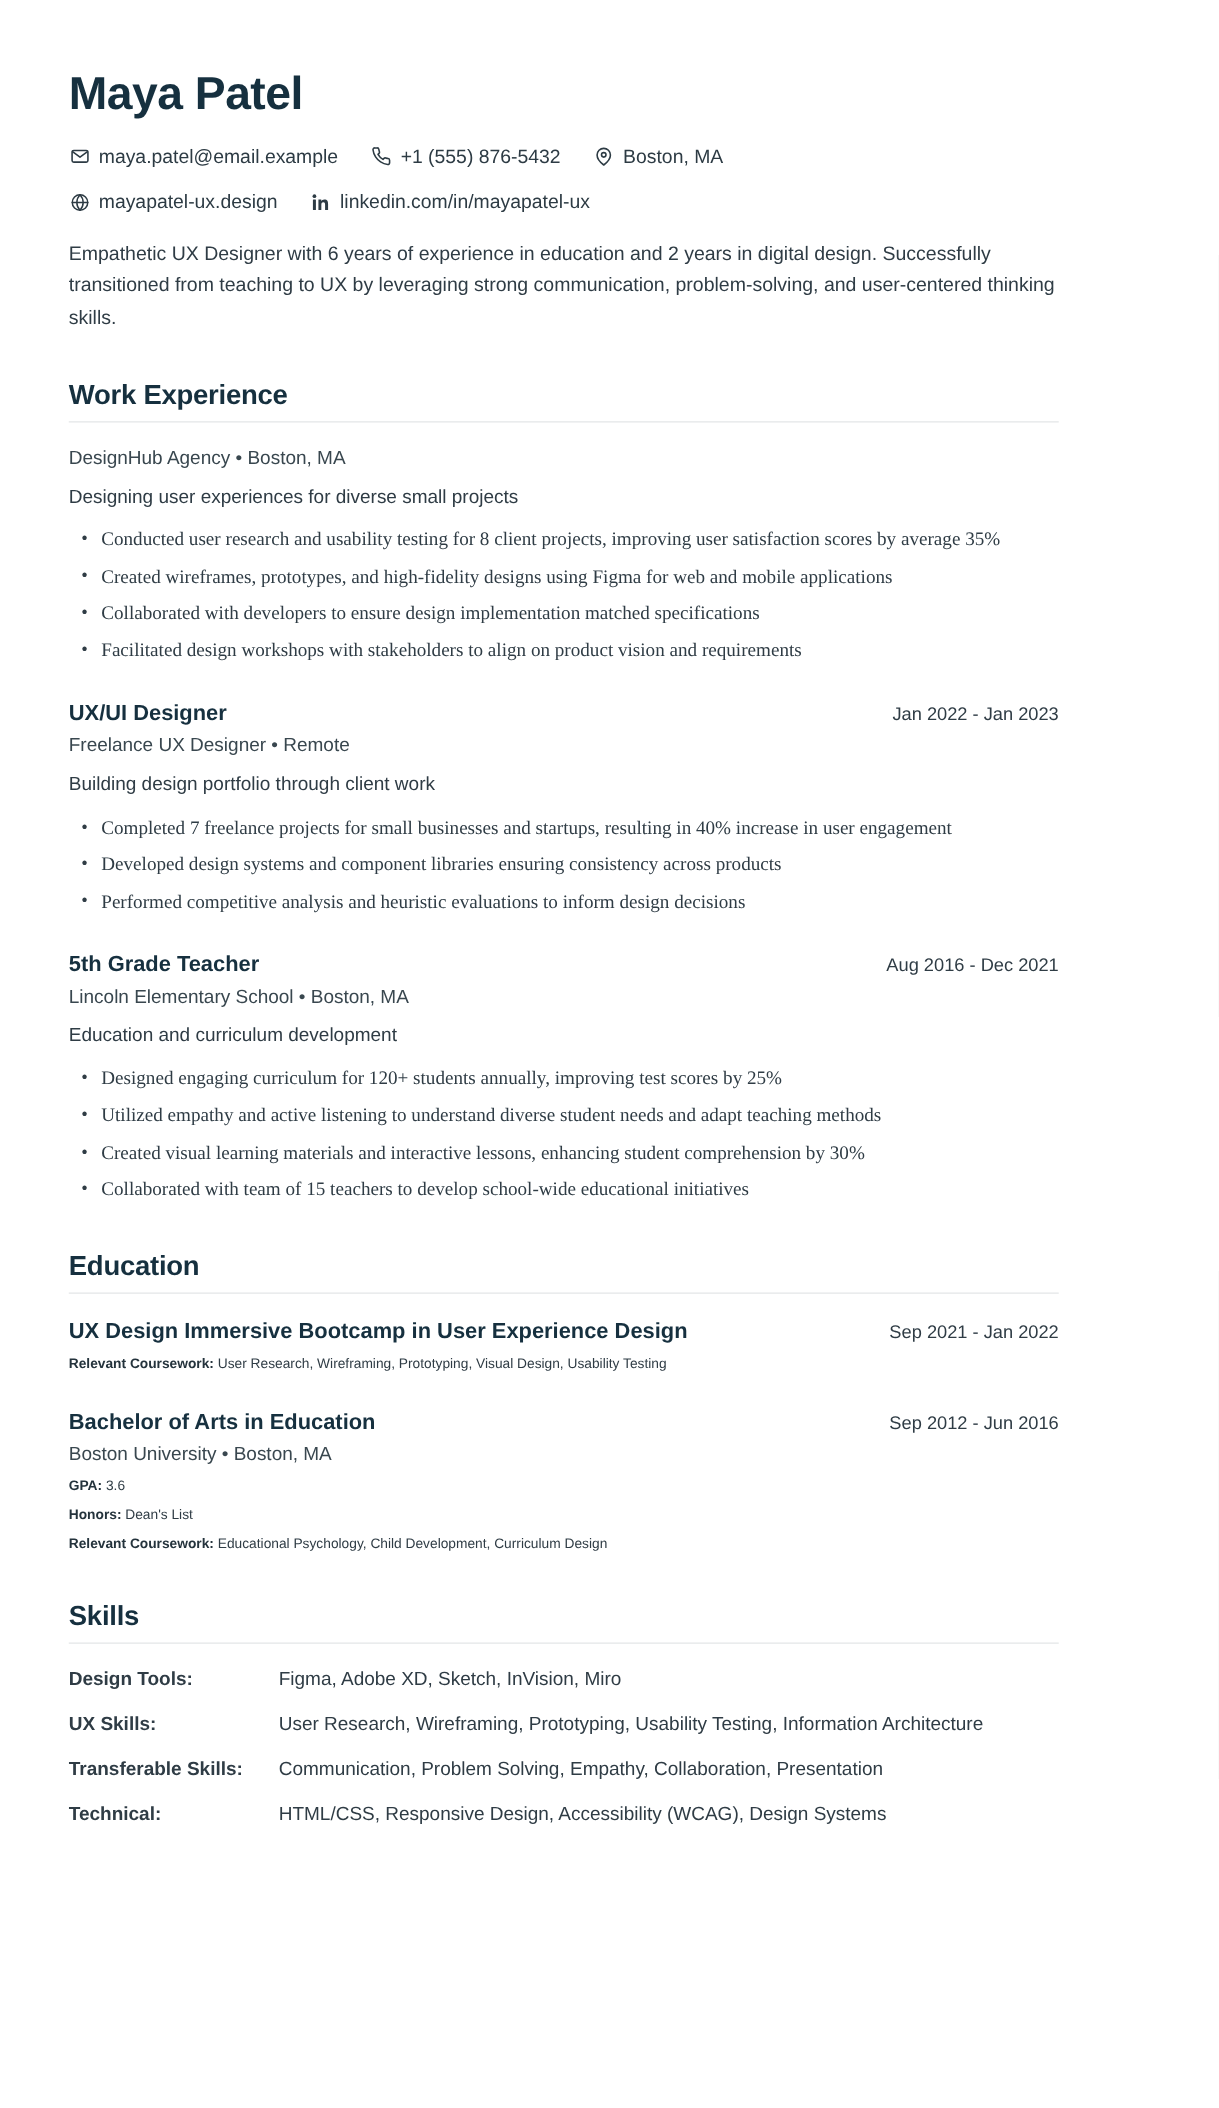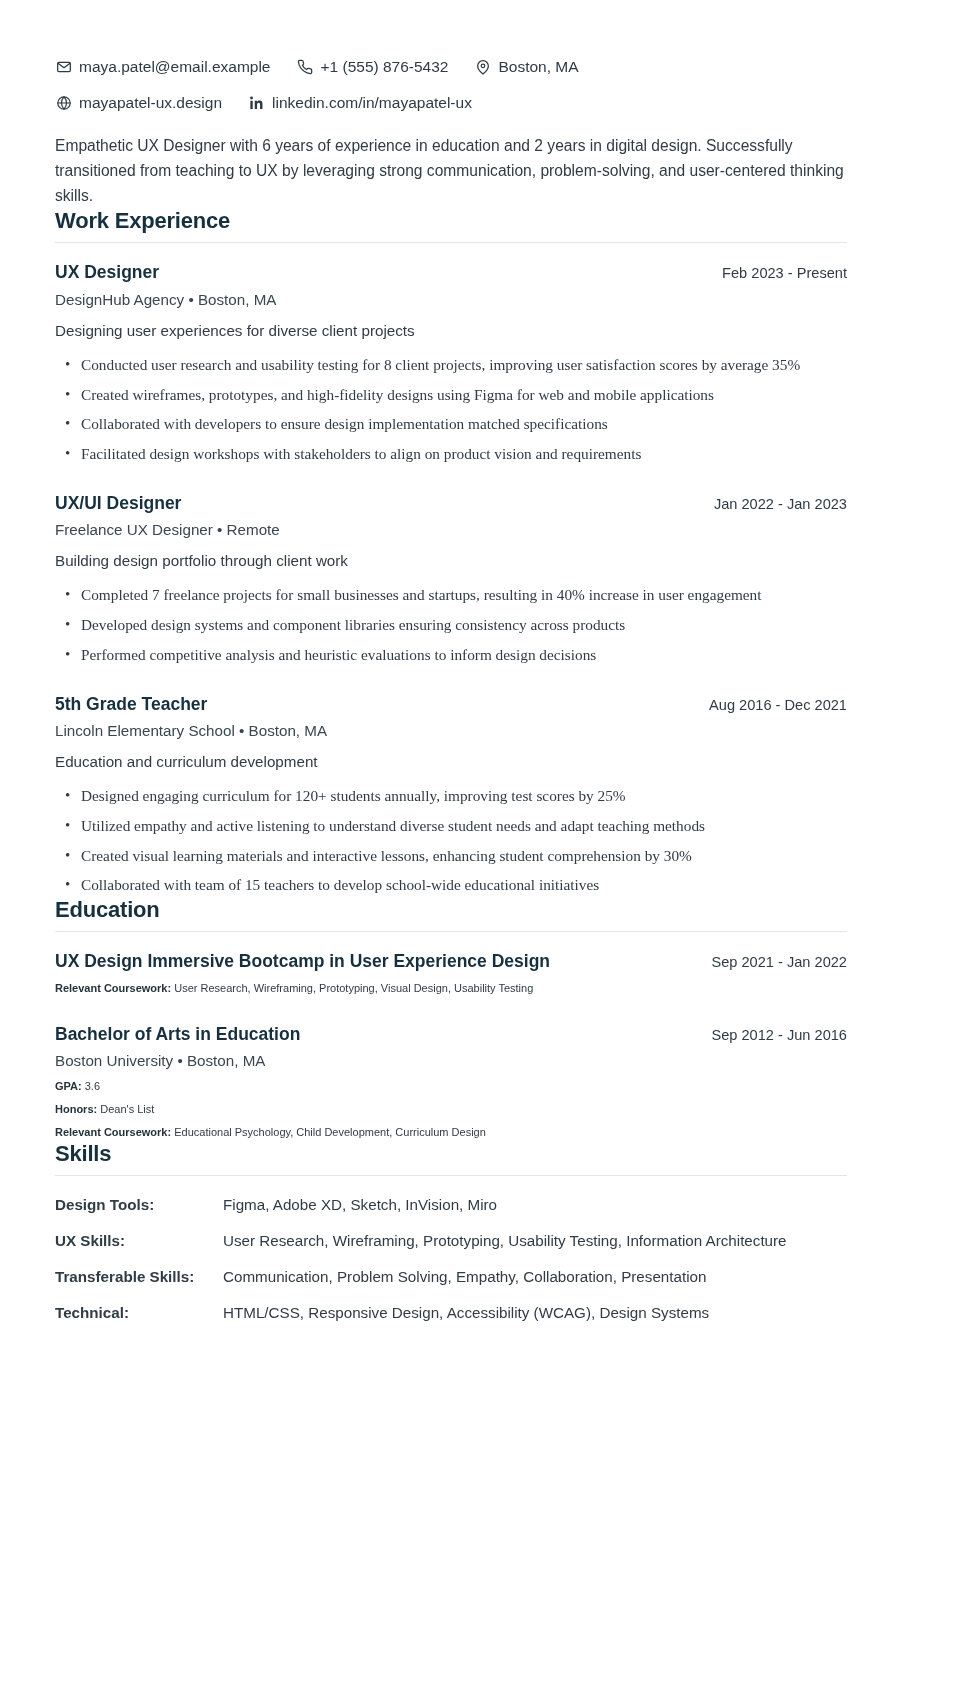--- a/index.html
+++ b/index.html
@@ -63,21 +63,21 @@
 
   .summary {
     font-size: 15.6px;
     line-height: 1.62;
     color: #2f3c45;
     margin: 18px 0 0 0;
     max-width: 800px;
   }
 
   
-  .section { }
+  .section { margin-top: 36px; }
   .section-title {
     font-size: 22px;
     font-weight: bold;
     color: #16303f;
     margin: 0 0 8px 0;
     letter-spacing: -0.2px;
   }
   .section-rule {
     border: 0;
     border-top: 1px solid #e3e6e8;
@@ -170,20 +170,21 @@
     padding-right: 10px;
   }
 </style>
 </head>
 <body>
 
 <div class="page">
   <div class="sheet">
 
     <header>
+      <h1 class="name">Maya Patel</h1>
 
       <div class="contact-row">
         <span class="contact-item">
           <span class="ic">
             <svg width="16" height="16" viewBox="0 0 24 24" fill="none" stroke="currentColor" stroke-width="1.9" stroke-linecap="round" stroke-linejoin="round">
               <rect x="2.5" y="5" width="19" height="14" rx="2"></rect>
               <path d="M3 6.5l9 6.5 9-6.5"></path>
             </svg>
           </span>
           <span>maya.patel@email.example</span>
@@ -234,26 +235,22 @@
       </div>
 
       <p class="summary">Empathetic UX Designer with 6 years of experience in education and 2 years in digital design. Successfully transitioned from teaching to UX by leveraging strong communication, problem-solving, and user-centered thinking skills.</p>
     </header>
 
     <section class="section">
       <h2 class="section-title">Work Experience</h2>
       <hr class="section-rule">
 
       <div class="entry">
-        <div class="entry-head">
-          <div class="entry-title">UX Designer</div>
-          <div class="entry-dates">Feb 2023 - Present</div>
-        </div>
         <div class="entry-sub">DesignHub Agency • Boston, MA</div>
-        <div class="entry-desc">Designing user experiences for diverse client projects</div>
+        <div class="entry-desc">Designing user experiences for diverse small projects</div>
         <ul class="bullets">
           <li>Conducted user research and usability testing for 8 client projects, improving user satisfaction scores by average 35%</li>
           <li>Created wireframes, prototypes, and high-fidelity designs using Figma for web and mobile applications</li>
           <li>Collaborated with developers to ensure design implementation matched specifications</li>
           <li>Facilitated design workshops with stakeholders to align on product vision and requirements</li>
         </ul>
       </div>
 
       <div class="entry">
         <div class="entry-head">

